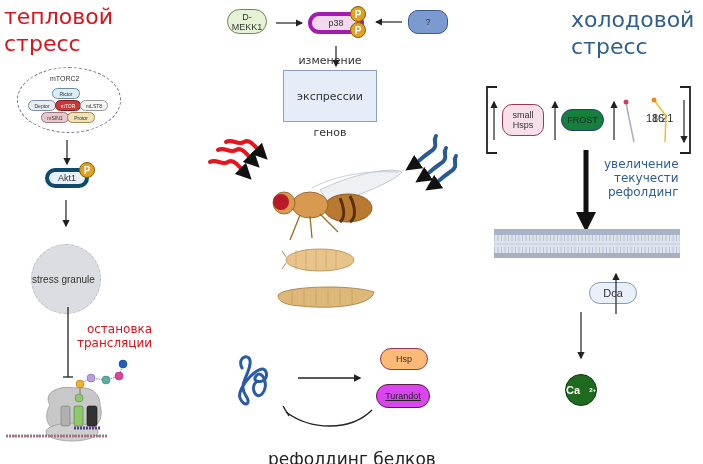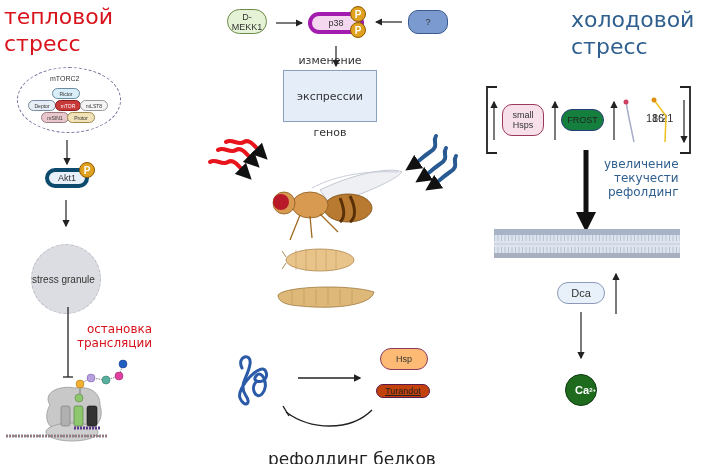--- a/index.html
+++ b/index.html
@@ -52,21 +52,21 @@
 <div class="pbadge" style="left:350px;top:22px;">P</div>
 <div class="pill" style="left:408px;top:10px;width:40px;height:24px;background:#7a9ad0;border:1px solid #3a5a90;border-radius:10px;color:#333;font-size:9px;">?</div>
 
 <div class="abs" style="left:283px;top:70px;width:94px;height:52px;background:#e4edf8;border:1px solid #8aa0c0;box-sizing:border-box;display:flex;flex-direction:column;align-items:center;justify-content:center;font-size:11px;line-height:13px;color:#333;font-family:'DejaVu Sans',sans-serif;gap:23px;">
   <span>изменение</span>
   <span>экспрессии</span>
   <span>генов</span>
 </div>
 
 <div class="pill" style="left:380px;top:348px;width:48px;height:22px;background:#fdba74;border:1.5px solid #8a3a5a;font-size:9px;">Hsp</div>
-<div class="pill" style="left:376px;top:384px;width:54px;height:14px;background:#c2410c;border:1.5px solid #5a1a4a;font-size:9px;color:#222;text-decoration:underline;">Turandot</div>
+<div class="pill" style="left:376px;top:384px;width:54px;height:24px;background:#d946ef;border:1.5px solid #5a1a4a;font-size:9px;color:#222;text-decoration:underline;">Turandot</div>
 
 <div class="abs" style="left:268px;top:441px;font-size:17px;color:#222;font-family:'DejaVu Sans',sans-serif;margin-top:8px;">рефолдинг белков</div>
 
 <div class="abs title title-cold">
   <div>холодовой</div>
   <div>стресс</div>
 </div>
 
 <div class="pill" style="left:502px;top:104px;width:42px;height:32px;background:#f8e0ea;border:1.5px solid #9a3a5a;border-radius:10px;flex-direction:column;font-size:9px;line-height:10px;">
   <span>small</span>
@@ -75,23 +75,23 @@
 <div class="pill" style="left:561px;top:109px;width:43px;height:22px;background:#15803d;border:1.5px solid #2a3a78;font-size:9px;color:#222;">FROST</div>
 <div class="abs" style="left:618px;top:112px;font-size:11px;color:#333;margin-left:28px;">18:2</div>
 <div class="abs" style="left:652px;top:112px;font-size:11px;color:#333;">16:1</div>
 
 <div class="abs blue-text" style="left:604px;top:157px;text-align:right;">
   <div>увеличение</div>
   <div>текучести</div>
   <div>рефолдинг</div>
 </div>
 
-<div class="pill" style="left:557px;top:282px;width:48px;height:22px;background:#e8f0fa;border:1px solid #8a9ab8;font-size:11px;">Dca</div>
-
-<div class="abs" style="left:565px;top:374px;width:32px;height:32px;border-radius:50%;background:#1e6b1e;border:1px solid #0e3a0e;box-sizing:border-box;display:flex;align-items:center;justify-content:flex-end;color:#fff;font-weight:bold;font-size:11px;">
+<div class="pill" style="left:589px;top:282px;width:48px;height:22px;background:#e8f0fa;border:1px solid #8a9ab8;font-size:11px;">Dca</div>
+
+<div class="abs" style="left:565px;top:374px;width:32px;height:32px;border-radius:50%;background:#1e6b1e;border:1px solid #0e3a0e;box-sizing:border-box;display:flex;align-items:center;justify-content:space-between;color:#fff;font-weight:bold;font-size:11px;">
   <span>Ca</span>
     <sup style="font-size:6px;">2+</sup>
 </div>
 
 <svg width="703" height="464">
   <defs>
     <marker id="ah" markerWidth="6" markerHeight="6" refX="5" refY="3" orient="auto">
       <path d="M0,0 L6,3 L0,6 z" fill="#222"></path>
     </marker>
     <marker id="ahbig" markerWidth="4" markerHeight="4" refX="2" refY="2" orient="auto">

